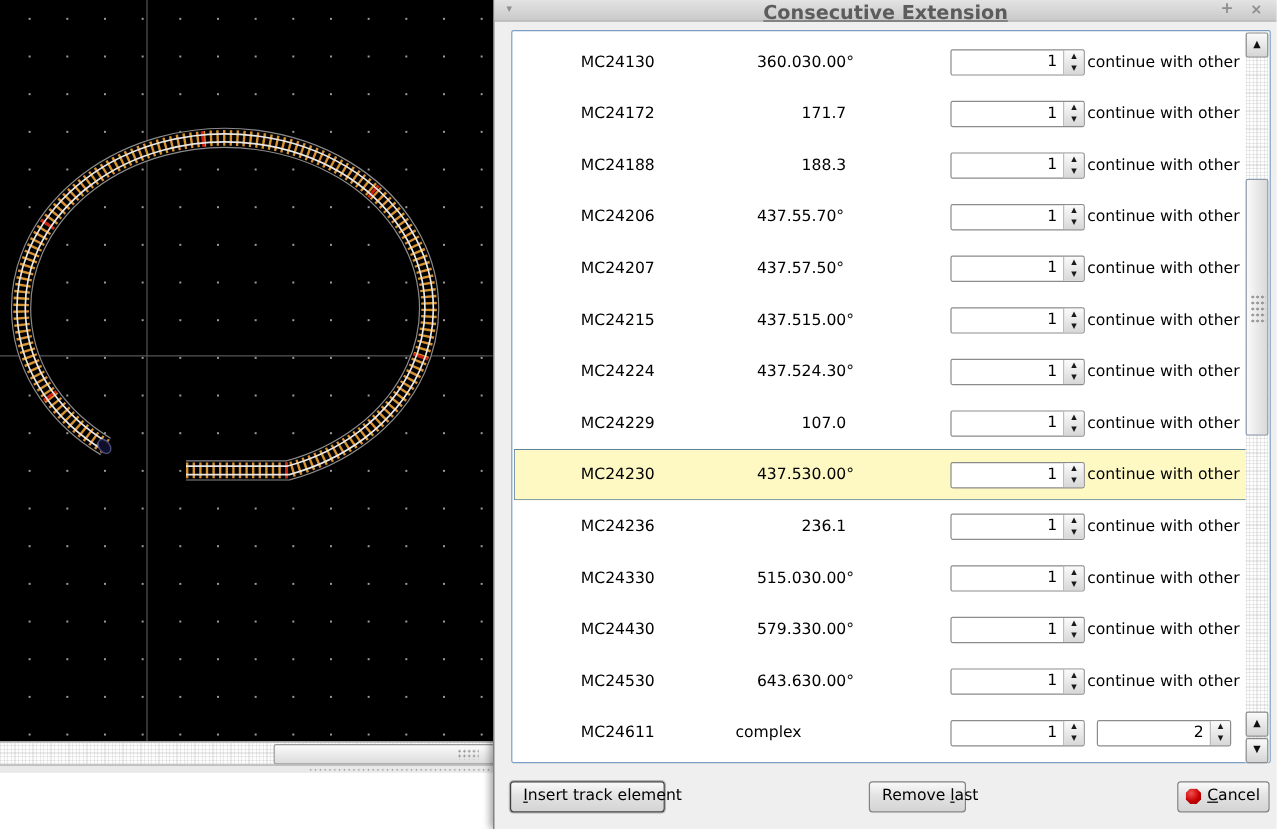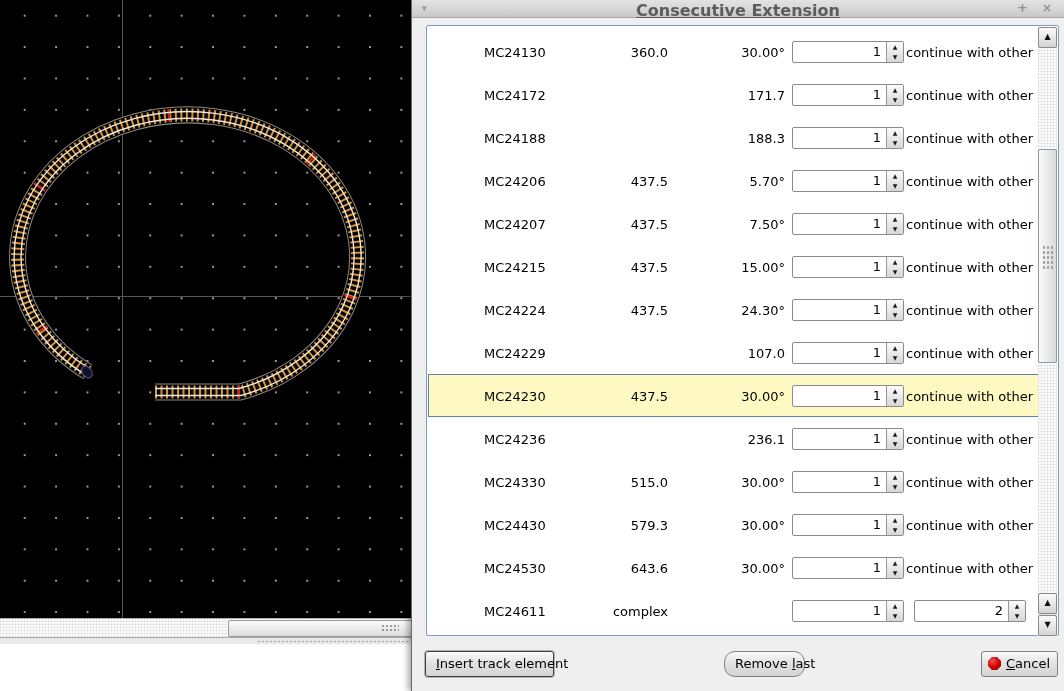--- a/index.html
+++ b/index.html
@@ -39,21 +39,21 @@
 
   
   .list{position:absolute;left:14px;top:25px;width:633px;height:611px;background:#fff;
         border:1px solid #7d9ec4;border-radius:2px;box-sizing:border-box;}
   .rows{position:absolute;left:1px;top:1px;width:612px;height:607px;padding-top:3px;box-sizing:border-box;overflow:hidden;}
   .row{position:relative;height:43px;}
   .row.selected{background:#fef9c3;box-shadow:inset 0 0 0 1px #5f83a4;}
   .cell{position:absolute;top:50%;transform:translateY(-50%);white-space:nowrap;}
   .c-name{left:24px;margin-left:32px;}
   .c-radius{left:100px;width:140px;text-align:right;}
-  .c-angle{left:240px;width:117px;text-align:right;}
+  .c-angle{left:240px;width:117px;}
   .c-note{left:478px;}
   .spin{position:absolute;top:50%;transform:translateY(-50%);left:364px;width:112px;height:22px;
         display:flex;background:#fff;border:1px solid #8b8b8b;border-radius:2px;box-sizing:border-box;}
   .spin2{left:486px;}
   .spin-val{flex:1;text-align:right;padding:2px 5px 0 0;font-size:13px;}
   .spin-btns{width:16px;border-left:1px solid #999;background:linear-gradient(#fbfbfb,#d7d7d7);
              display:flex;flex-direction:column;border-radius:0 1px 1px 0;}
   .spin-btns span{flex:1;font-size:6px;line-height:9px;text-align:center;color:#1a1a1a;}
 
   
@@ -70,21 +70,21 @@
   .vgrip{position:absolute;left:3px;top:95px;width:13px;height:24px;
          background-image:radial-gradient(#9a9a9a 0.9px,transparent 1.1px);background-size:4px 5px;}
 
   
   .btn{position:absolute;top:651px;height:26px;border:1px solid #828282;border-radius:3px;
        background:linear-gradient(#fafafa,#e3e3e3 45%,#d4d4d4);box-sizing:border-box;
        font-size:13px;text-align:center;line-height:23px;padding:0 10px;white-space:nowrap;cursor:default;}
   .btn .key{text-decoration:underline;}
   .btn-insert{left:13px;width:129px;border-color:#3f3f3f;box-shadow:0 0 0 1px rgba(70,70,70,.35);}
   .btn-select{left:153px;width:145px;}
-  .btn-remove{left:312px;width:81px;border-radius:11px;}
+  .btn-remove{left:312px;width:81px;}
   .btn-cancel{left:569px;width:77px;padding-left:6px;}
   .btn-cancel .inner{display:inline-flex;align-items:center;gap:5px;}
   .stopicon{display:inline-block;width:13px;height:13px;background:radial-gradient(circle at 35% 30%,#f05050,#c80000 55%,#8f0000);
             clip-path:polygon(30% 0,70% 0,100% 30%,100% 70%,70% 100%,30% 100%,0 70%,0 30%);}
 </style>
 </head>
 <body>
 
 <div class="stage">
 

